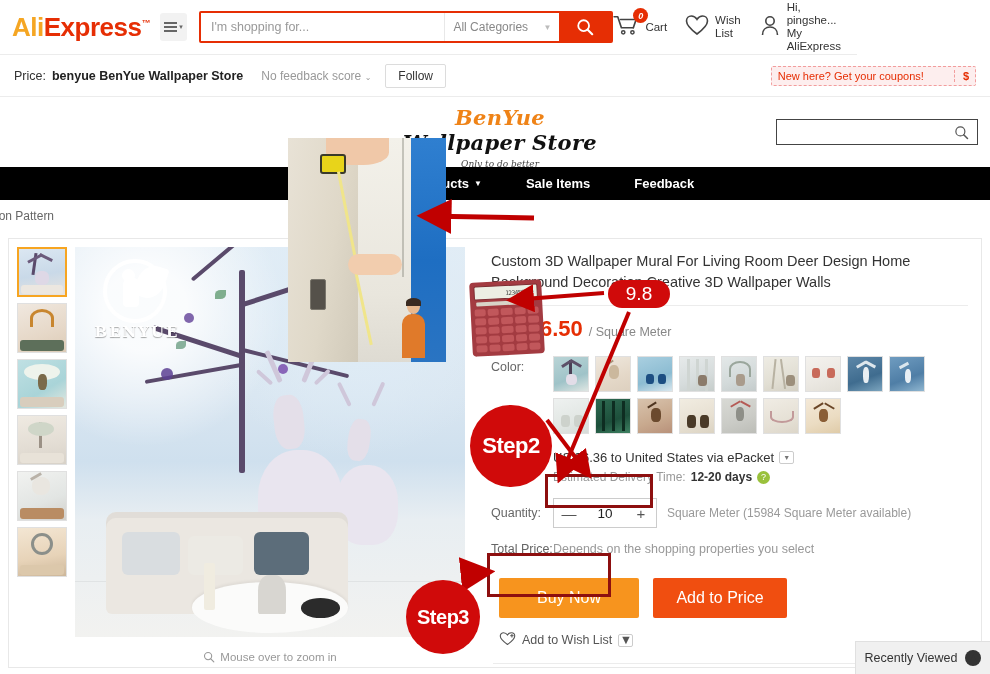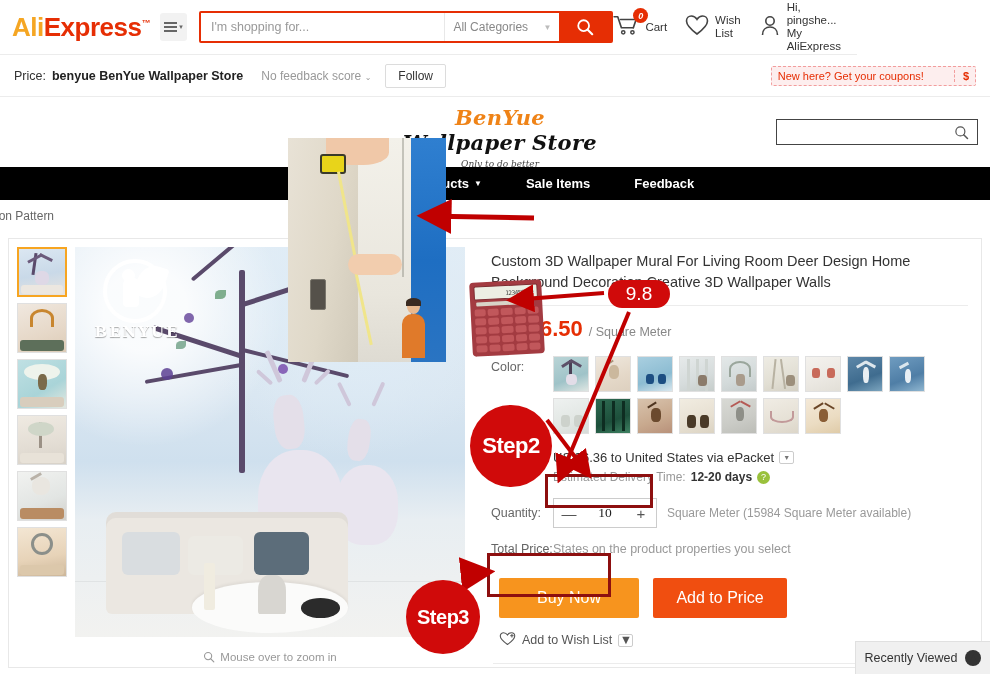--- a/index.html
+++ b/index.html
@@ -215,21 +215,21 @@
   .qty-label { width: 62px; flex: none; font-size: 12.5px; color: #666; }
   .stepper {
     display: flex; align-items: center; border: 1px solid #ccc; height: 30px; width: 104px; background: #fff;
   }
   .stepper .sbtn {
     width: 30px; height: 28px; display: flex; align-items: center; justify-content: center;
     font-size: 15px; color: #555; cursor: pointer; user-select: none;
   }
   .stepper .sval {
     flex: 1; text-align: center; font-size: 13.5px; color: #222; border: 0; outline: none;
-    font-family: Liberation Serif, serif; width: 100%;
+    font-family: Liberation Sans, sans-serif; width: 100%;
   }
   .qty-unit { font-size: 12px; color: #999; margin-left: 10px; }
 
   .total-row { display: flex; margin-top: 14px; }
   .total-label { width: 62px; flex: none; font-size: 12.5px; color: #666; }
   .total-val { font-size: 12.5px; color: #999; }
 
   .btn-row { display: flex; gap: 14px; margin-top: 22px; padding-left: 8px; }
   .btn-buy {
     width: 140px; height: 40px; background: #f7941e; color: #fff; border: 0; border-radius: 2px;
@@ -668,21 +668,21 @@
         <div class="stepper">
           <div class="sbtn">—</div>
           <input class="sval" value="10" style="">
           <div class="sbtn">+</div>
         </div>
         <div class="qty-unit">Square Meter (15984 Square Meter available)</div>
       </div>
 
       <div class="total-row">
         <div class="total-label">Total Price:</div>
-        <div class="total-val">States on the product properties you select</div>
+        <div class="total-val">Depends on the shopping properties you select</div>
       </div>
 
       <div class="btn-row">
         <button class="btn-buy">Buy Now</button>
         <button class="btn-cart">Add to Price</button>
       </div>
 
       <div class="wish-row">
         <span>
           <svg width="17" height="15" viewBox="0 0 20 17">

